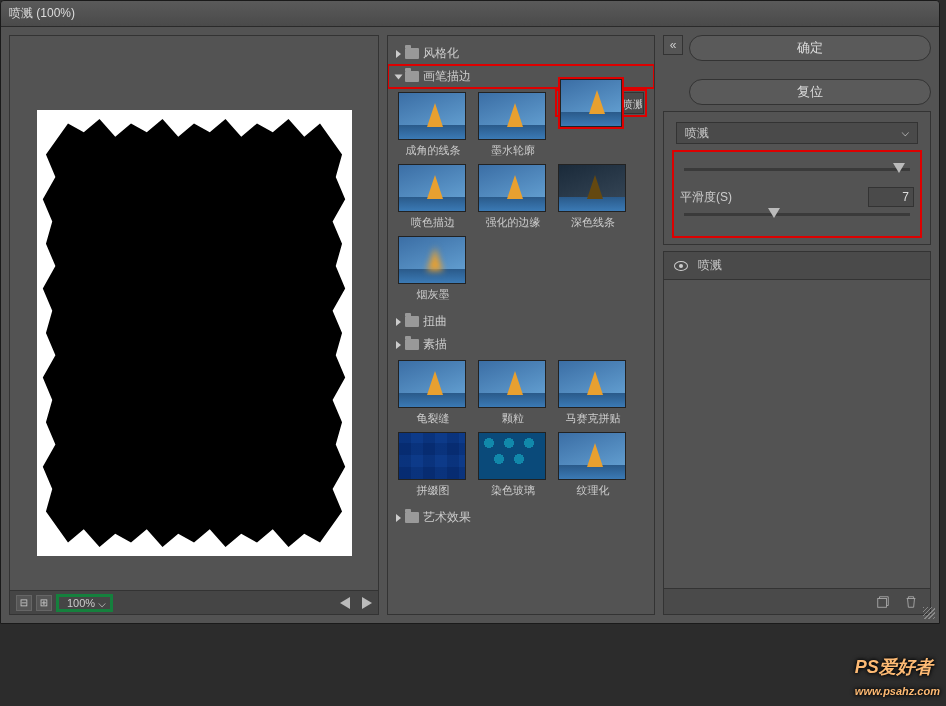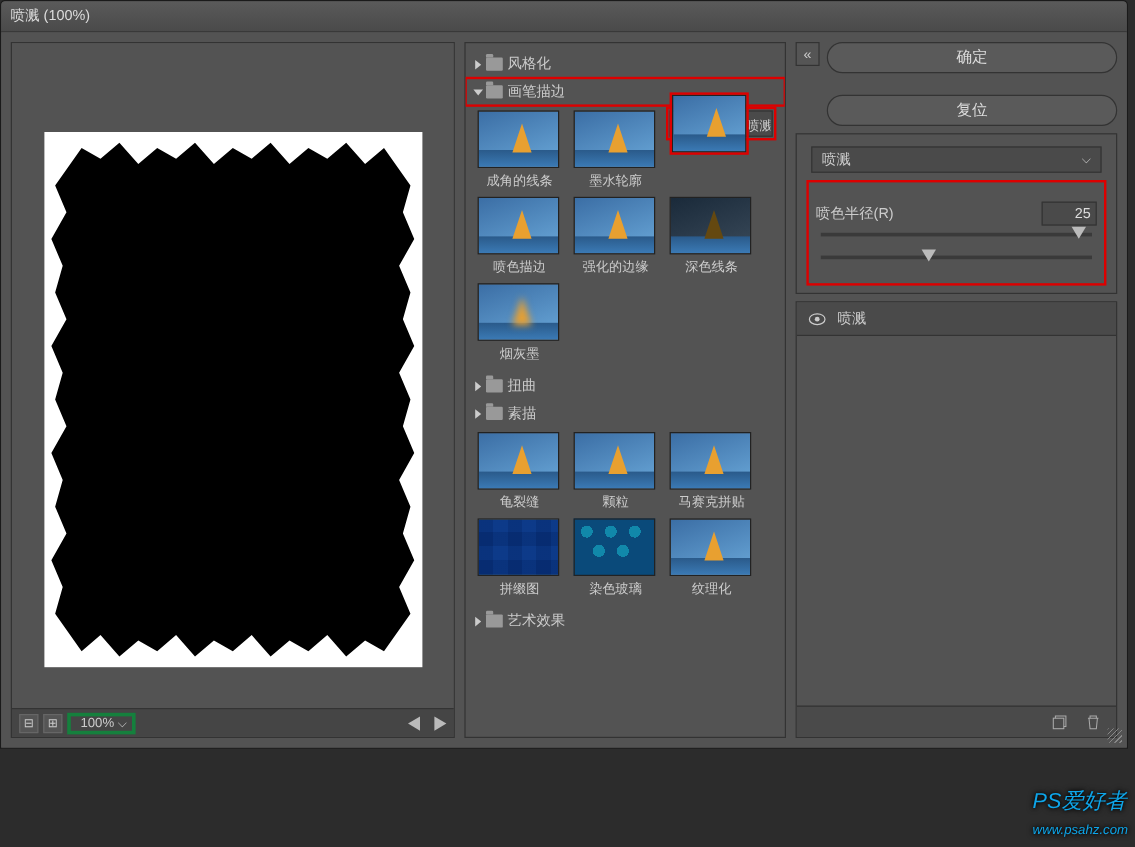--- a/index.html
+++ b/index.html
@@ -83,21 +83,21 @@
 .slider-thumb { position:absolute; top:-5px; width:0;height:0;border-left:6px solid transparent;border-right:6px solid transparent;border-top:10px solid #bbb; transform:translateX(-6px);}
 
 .layers-box { border:1px solid #333; background:#535353; flex:1; display:flex; flex-direction:column; }
 .layer-row { display:flex; align-items:center; height:28px; background:#4a4a4a; border-bottom:1px solid #333; padding:0 10px; gap:10px; color:#ccc; font-size:12px; cursor:pointer;}
 .eye-icon { width:14px;height:10px;border:1px solid #ccc;border-radius:50%;position:relative;}
 .eye-icon::after{content:"";position:absolute;left:4px;top:2px;width:4px;height:4px;background:#ccc;border-radius:50%;}
 .layers-fill{flex:1;}
 .layers-footer { height:26px; display:flex; align-items:center; justify-content:flex-end; gap:14px; padding:0 12px; border-top:1px solid #333; background:#4a4a4a;}
 .foot-icon { width:14px;height:14px;color:#aaa;cursor:pointer;}
 
-.watermark { position:absolute; right:6px; bottom:6px; color:#0ea5e9; font-style:italic; font-size:18px; font-weight:normal; text-shadow:0 0 3px #000,0 0 5px #000; pointer-events:none;}
+.watermark { position:absolute; right:6px; bottom:6px; color:#fdba74; font-style:italic; font-size:18px; font-weight:bold; text-shadow:0 0 3px #000,0 0 5px #000; pointer-events:none;}
 .chev{font-size:10px;}
 .corner-grip{position:absolute;right:4px;bottom:4px;width:12px;height:12px;background:repeating-linear-gradient(135deg,#888 0 1px,transparent 1px 3px);}
 </style>
 </head>
 <body>
 
 <div class="window">
   <div class="titlebar">
     <span>喷溅 (100%)</span>
   </div>
@@ -220,29 +220,29 @@
 
       <div class="param-box">
         <div class="sel-row">
           <div class="sel">
             <span>喷溅</span>
             <span class="chev">⌵</span>
           </div>
         </div>
         <div class="red-outline" style="padding:6px 4px 2px;">
           <div class="slider-row">
-            <div class="slider-head">
-              <span>喷色半径(R)</span>
-              <input class="val-input" value="25" style="">
-            </div>
             <div class="slider-track">
               <div class="slider-thumb" style="left:95%;"></div>
             </div>
           </div>
           <div class="slider-row">
+            <div class="slider-head">
+              <span>平滑度(S)</span>
+              <input class="val-input" value="7" style="">
+            </div>
             <div class="slider-track">
               <div class="slider-thumb" style="left:40%;"></div>
             </div>
           </div>
         </div>
       </div>
 
       <div class="layers-box">
         <div class="layer-row">
           <span class="eye-icon"></span>

